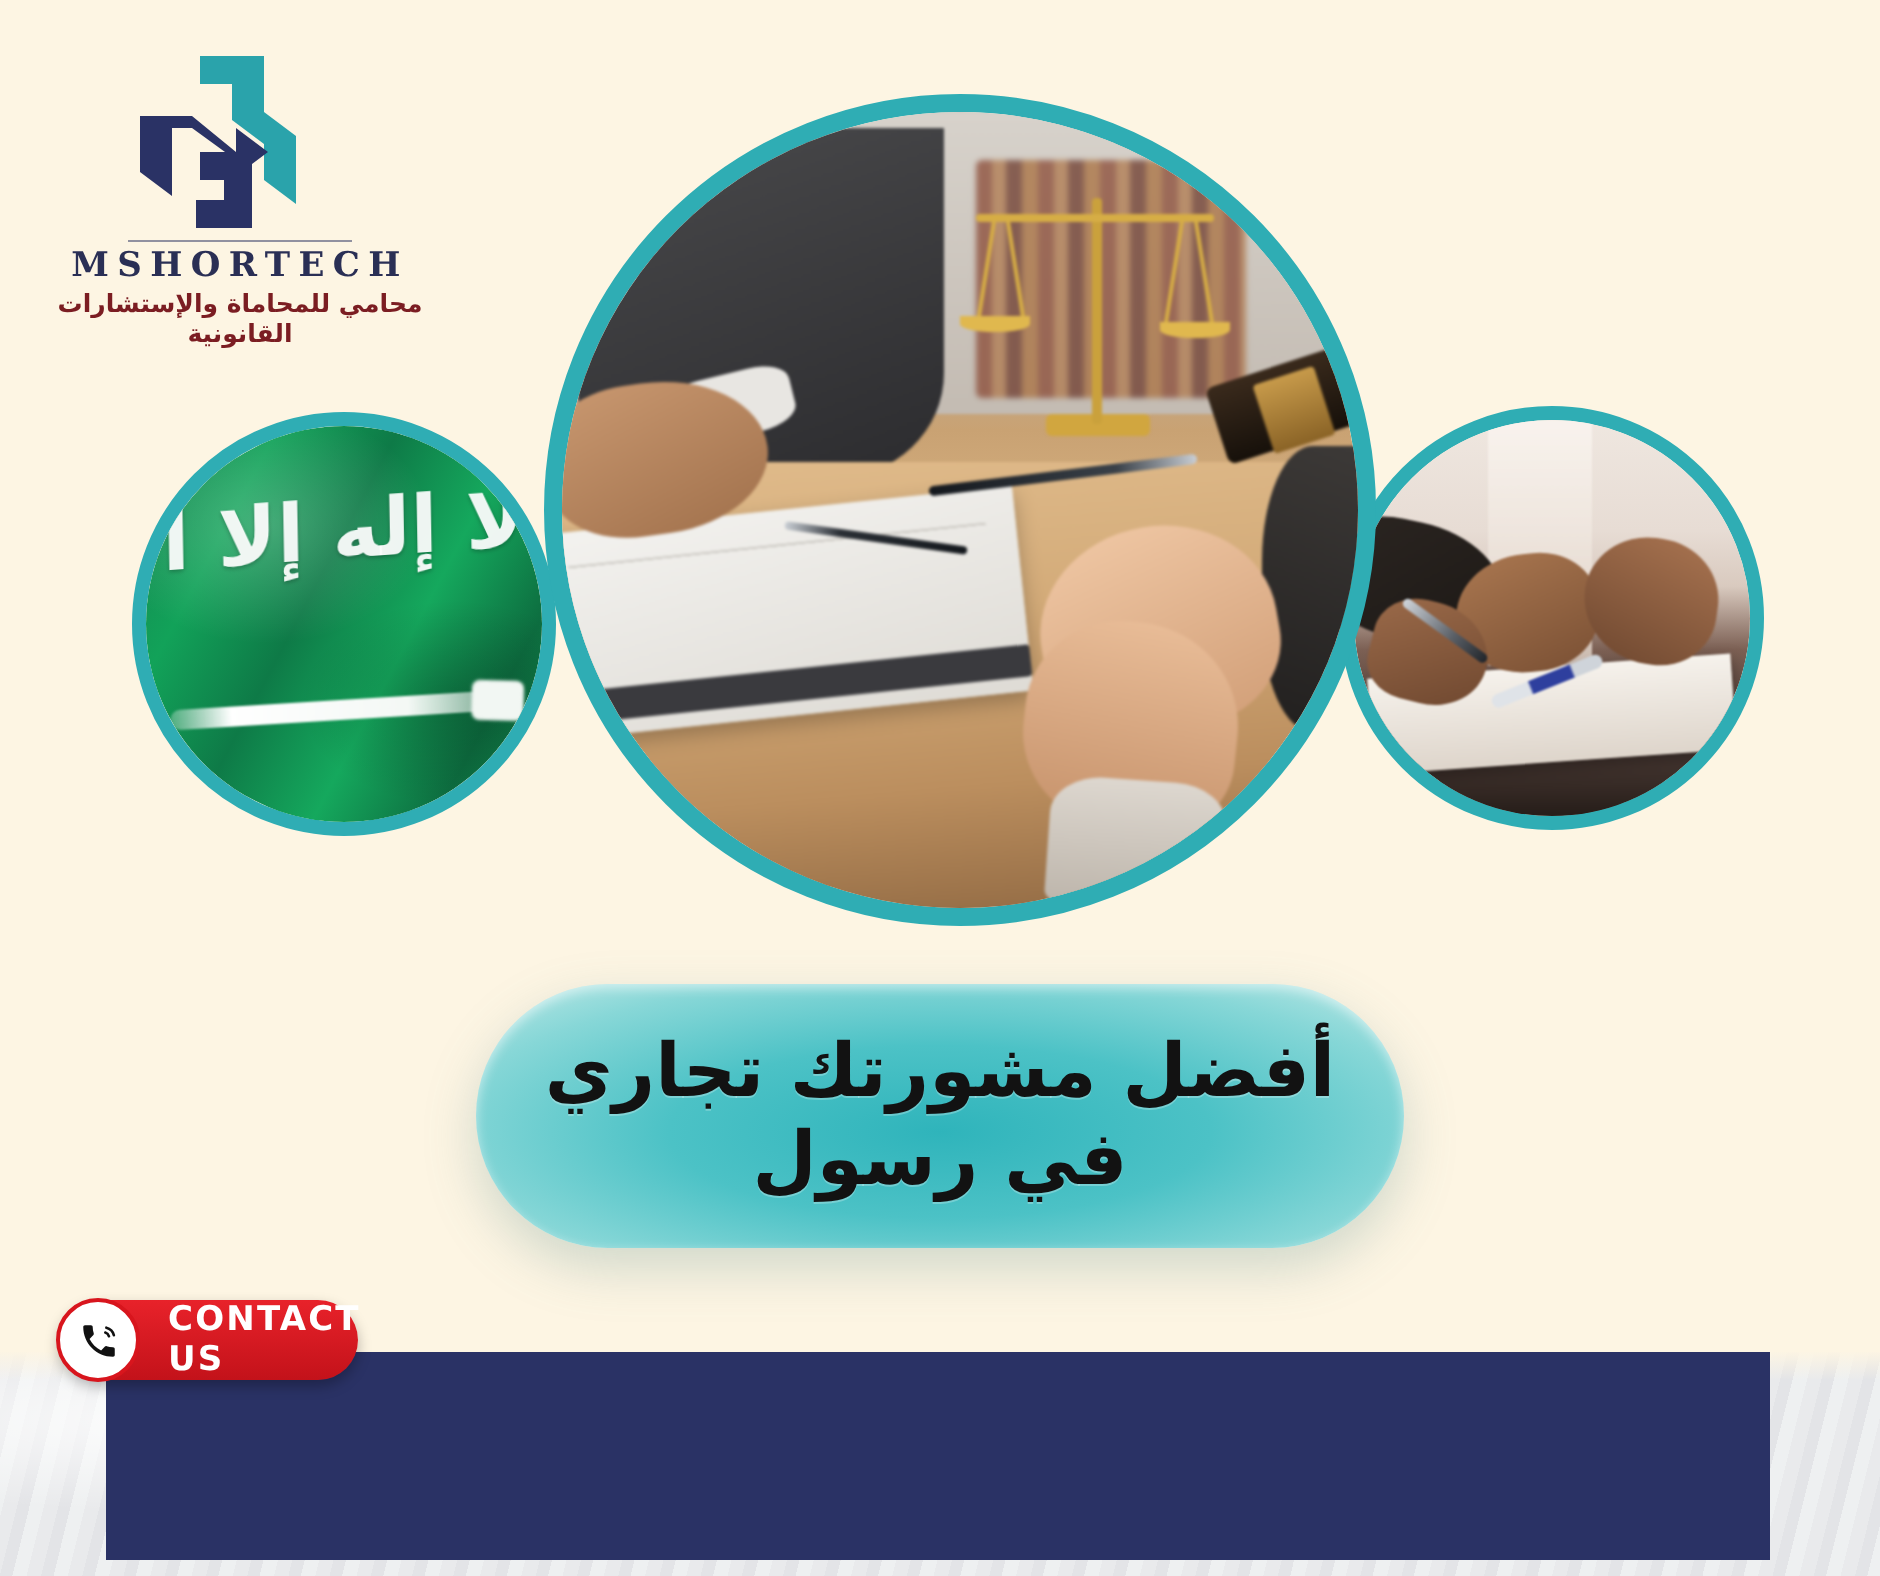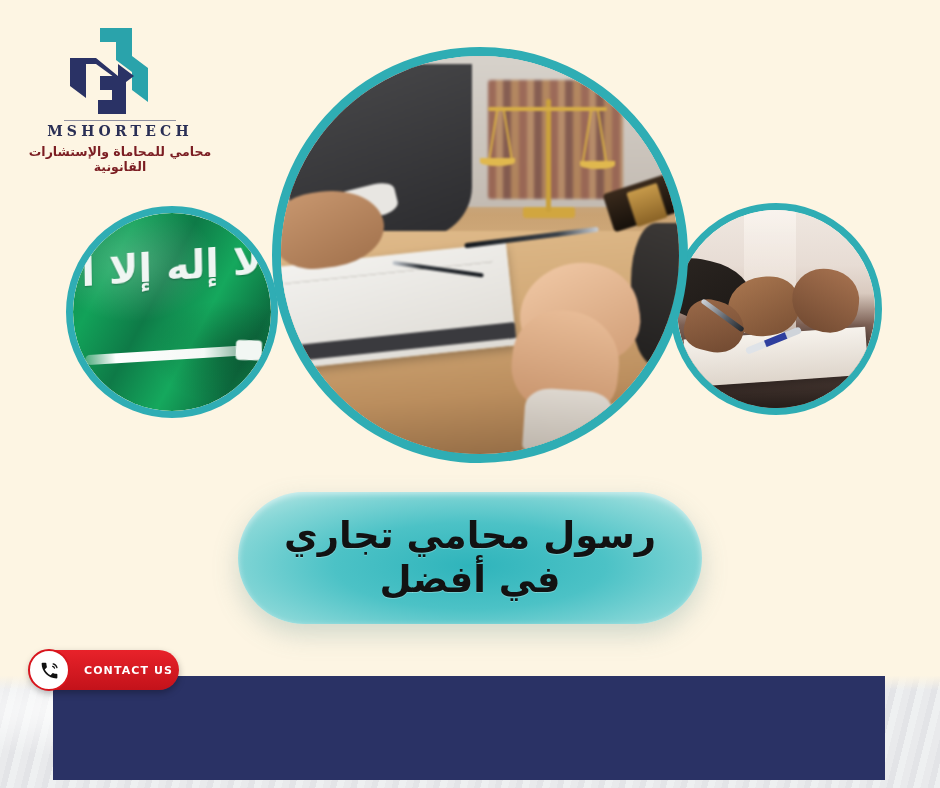--- a/index.html
+++ b/index.html
@@ -11,21 +11,21 @@
   }
   .stage{position:absolute;inset:0;background:#fdf5e3;overflow:hidden;}
 
   
   .logo{position:absolute;left:20px;top:24px;width:200px;height:128px;}
   .logo-mark{position:absolute;left:36px;top:0;width:112px;height:92px;}
   .logo-rule{position:absolute;left:44px;top:96px;width:112px;height:1px;background:#6c6f8a;opacity:.75;}
   .logo-word{
     position:absolute;left:0;top:99px;width:200px;text-align:center;
     font-family:"DejaVu Serif","Liberation Serif",serif;
-    font-size:14px;letter-spacing:4.2px;color:#2a2f55;font-weight:700;
+    font-size:17px;letter-spacing:4.2px;color:#2a2f55;font-weight:700;
   }
   .logo-ar{
     position:absolute;left:0;top:120px;width:200px;text-align:center;
     direction:rtl;font-size:12.5px;font-weight:700;color:#7b1d22;letter-spacing:0px;
   }
 
   
   .circ{position:absolute;border-radius:50%;overflow:hidden;box-sizing:border-box;}
   .ring{border:7px solid #2fadb4;}
   .ring-c{border-width:9px;}
@@ -182,21 +182,21 @@
     box-shadow:0 3px 7px rgba(0,0,0,.28);
     display:flex;align-items:center;
   }
   .contact-ico{
     position:absolute;left:-1px;top:-1px;width:42px;height:42px;border-radius:50%;
     background:#ffffff;border:2.5px solid #d8151d;box-sizing:border-box;
     display:flex;align-items:center;justify-content:center;
   }
   .contact-label{
     position:absolute;left:55px;top:0;height:40px;display:flex;align-items:center;
-    color:#fff;font-size:11px;font-weight:700;letter-spacing:1.1px;
+    color:#fff;font-size:17px;font-weight:700;letter-spacing:1.1px;
   }
   .url-row{position:absolute;left:66px;top:733px;height:30px;z-index:7;display:flex;align-items:center;gap:20px;}
   .globe{width:25px;height:25px;flex:0 0 25px;}
   .url-text{color:#ffffff;font-size:20.5px;font-weight:700;letter-spacing:-0.2px;}
 </style>
 </head>
 <body>
 
 <div class="stage">
 
@@ -268,22 +268,22 @@
         <div class="clasp1"></div>
         <div class="clasp2"></div>
         <div class="claspcuff"></div>
       </div>
     </div>
   </div>
 
   <div class="pill-wrap">
     <div class="pill"></div>
     <div class="pill-txt">
-      <span>رسول محامي تجاري</span>
-      <span>في أفضل</span>
+      <span>أفضل مشورتك تجاري</span>
+      <span>في رسول</span>
     </div>
   </div>
 
   <div class="marble"></div>
   <div class="navybar"></div>
 
   <div class="contact-btn">
     <div class="contact-ico">
       <svg viewBox="0 0 24 24" width="21" height="21" aria-hidden="true">
         <path d="M6.6 10.8c1.5 2.9 3.7 5.1 6.6 6.6l2.2-2.2c.3-.3.7-.4 1-.2 1.1.4 2.3.6 3.6.6.6 0 1 .4 1 1V20c0 .6-.4 1-1 1C10.6 21 3 13.4 3 4c0-.6.4-1 1-1h3.4c.6 0 1 .4 1 1 0 1.2.2 2.4.6 3.6.1.3 0 .7-.2 1l-2.2 2.2z" fill="#111111"></path>

